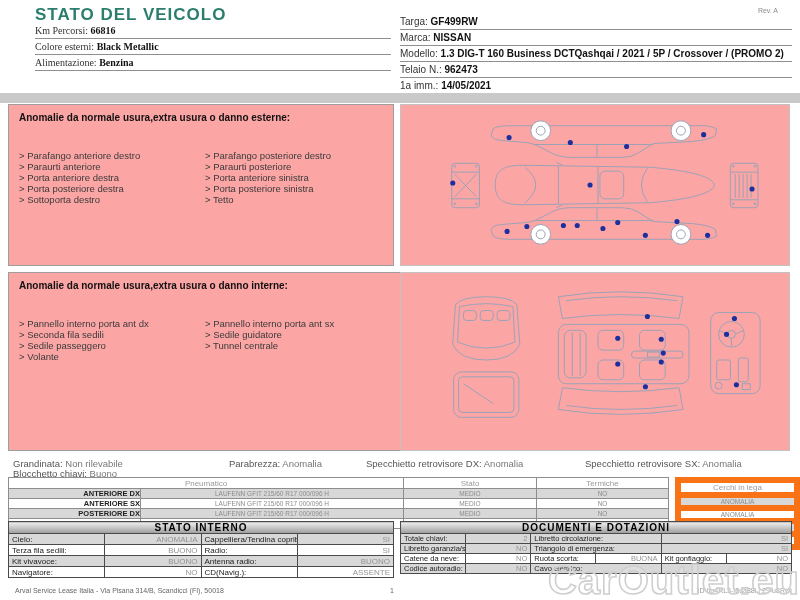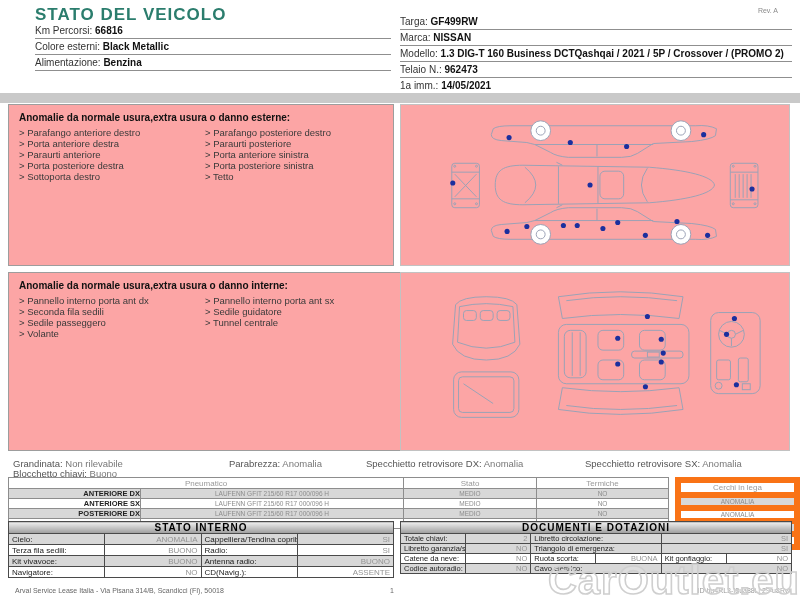--- a/index.html
+++ b/index.html
@@ -9,34 +9,34 @@
   html,body{width:800px;height:600px;}
   body{
     font-family:"Liberation Sans","DejaVu Sans",sans-serif;
     background:#fff; color:#222; position:relative; overflow:hidden;
   }
   .abs{position:absolute;}
   
   .title{left:35px; top:5px; font-size:17px; font-weight:bold; letter-spacing:1px; color:var(--title);}
   .rev{right:22px; top:7px; font-size:7px; color:#8a8a8a;}
   .info-col{font-size:10px; color:#333;}
-  .info-left{left:35px; top:23px; width:356px;}
+  .info-left{left:35px; top:23px; width:356px;font-family:Liberation Serif, serif;}
   .info-right{left:400px; top:14px; width:392px;}
   .info-row{border-bottom:1px solid #8f8f8f; padding:2px 0 1px 0; line-height:12px;}
   .info-row b{color:#111;}
   
   .band{left:0; top:93px; width:800px; height:10px; background:var(--band);}
   
   .box{border:1px solid #9d9d9d; background:#fca5a5;}
   .box-ext-list{left:8px; top:104px; width:386px; height:162px;}
   .box-ext-diag{left:400px; top:104px; width:390px; height:162px; border-color:#c2c2c2;}
   .box-int-list{left:8px; top:272px; width:445px; height:179px;}
   .box-int-diag{left:400px; top:272px; width:390px; height:179px; border-color:#c2c2c2;}
   .box-heading{font-size:10px; font-weight:bold; color:#111; padding:7px 0 4px 10px;}
-  .two-col{display:flex; padding-left:10px;}
+  .two-col{display:flex; padding-left:10px;margin-top:23px;}
   .two-col .col{width:186px;}
   .anomaly-item{font-size:9.5px; color:#3a3a3a; line-height:11px; white-space:nowrap;}
   
   .summary-item{font-size:9.5px; color:#555;}
   .summary-item .val{color:#777;}
   
   table{border-collapse:collapse;}
   .tyre-table{left:8px; top:477px;}
   .tyre-table td,.tyre-table th{border:1px solid #8d8d8d; font-weight:normal; overflow:hidden;}
   .tyre-table th{height:11px; font-size:8px; color:#9a9a9a;}
@@ -92,22 +92,22 @@
     <div class="info-row"><span>1a imm.:</span> <b>14/05/2021</b></div>
   </div>
 
   <div class="abs band"></div>
 
   <div class="abs box box-ext-list">
     <div class="box-heading">Anomalie da normale usura,extra usura o danno esterne:</div>
     <div class="two-col">
       <div class="col">
         <div class="anomaly-item">&gt; Parafango anteriore destro</div>
+        <div class="anomaly-item">&gt; Paraurti anteriore</div>
         <div class="anomaly-item">&gt; Porta anteriore destra</div>
-        <div class="anomaly-item">&gt; Paraurti anteriore</div>
         <div class="anomaly-item">&gt; Porta posteriore destra</div>
         <div class="anomaly-item">&gt; Sottoporta destro</div>
       </div>
       <div class="col">
         <div class="anomaly-item">&gt; Parafango posteriore destro</div>
         <div class="anomaly-item">&gt; Paraurti posteriore</div>
         <div class="anomaly-item">&gt; Porta anteriore sinistra</div>
         <div class="anomaly-item">&gt; Porta posteriore sinistra</div>
         <div class="anomaly-item">&gt; Tetto</div>
       </div>

